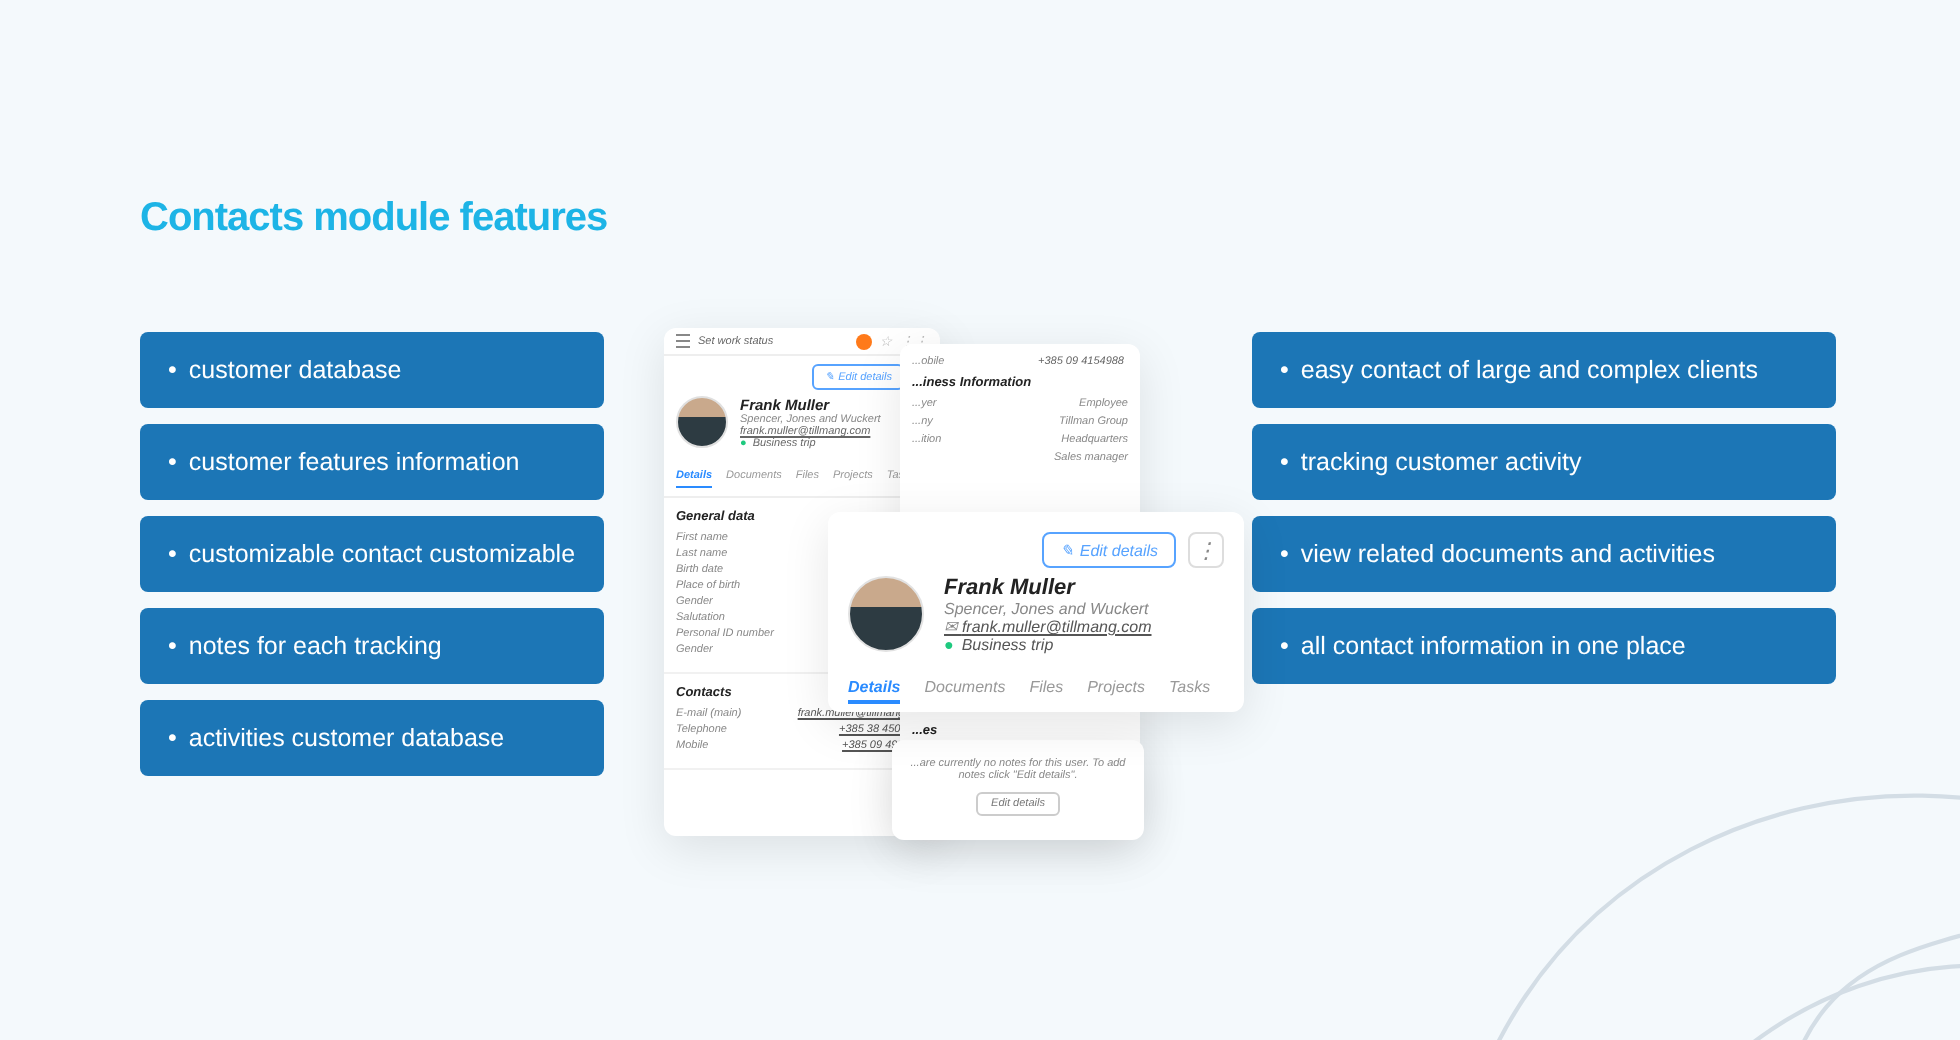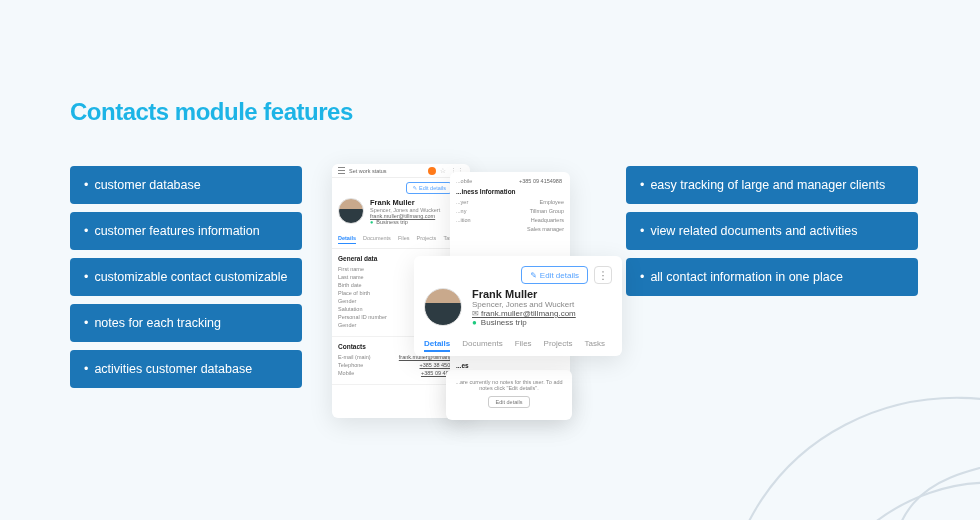--- a/index.html
+++ b/index.html
@@ -17,21 +17,21 @@
     bottom: -120px;
     width: 420px;
     height: 420px;
     pointer-events: none;
   }
   .deco svg { width: 100%; height: 100%; }
   .title {
     position: absolute;
     left: 70px;
     top: 98px;
-    font-size: 24px;
+    font-size: 20px;
     font-weight: 800;
     color: #1db4e6;
     letter-spacing: -0.5px;
   }
   .pill-col {
     position: absolute;
     display: flex;
     flex-direction: column;
     gap: 8px;
   }
@@ -49,20 +49,21 @@
   .pill::before { content: "•"; margin-right: 6px; }
 
   
   .card {
     position: absolute;
     background: #fff;
     border-radius: 6px;
     box-shadow: 0 6px 24px rgba(0,0,0,0.10);
     font-size: 7px;
     color: #555;
+    font-style: italic;
   }
   .card.back {
     left: 332px; top: 164px;
     width: 138px; height: 254px;
     z-index: 1;
   }
   .back .topbar {
     height: 14px;
     border-bottom: 1px solid #eee;
     display: flex; align-items: center;
@@ -170,21 +171,22 @@
 
 <div class="pill-col left">
   <div class="pill">customer database</div>
   <div class="pill">customer features information</div>
   <div class="pill">customizable contact customizable</div>
   <div class="pill">notes for each tracking</div>
   <div class="pill">activities customer database</div>
 </div>
 
 <div class="pill-col right">
-  <div class="pill">easy tracking of large and manager clients</div>
+  <div class="pill">easy contact of large and complex clients</div>
+  <div class="pill">tracking customer activity</div>
   <div class="pill">view related documents and activities</div>
   <div class="pill">all contact information in one place</div>
 </div>
 
 <div class="card back">
   <div class="topbar">
     <span class="ham">
         <i></i>
         <i></i>
         <i></i>

